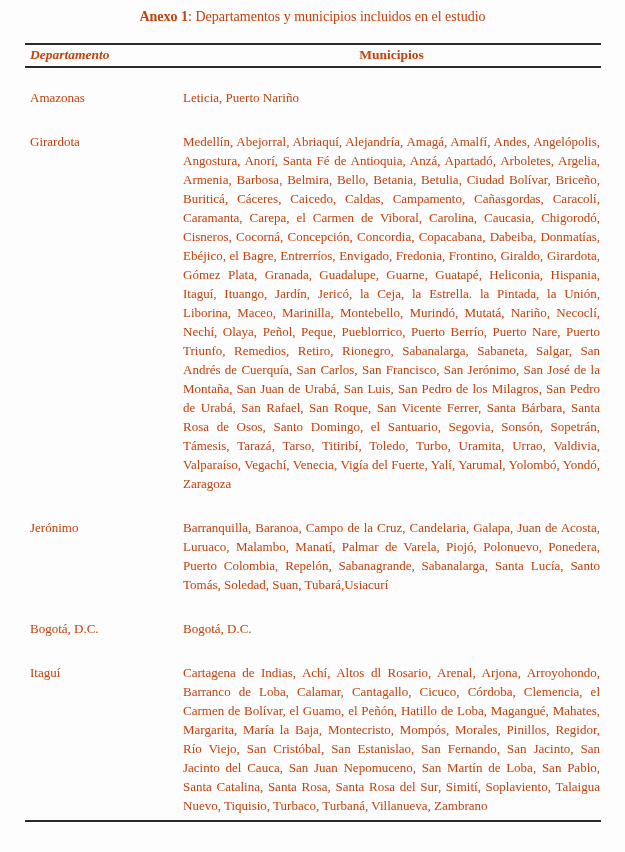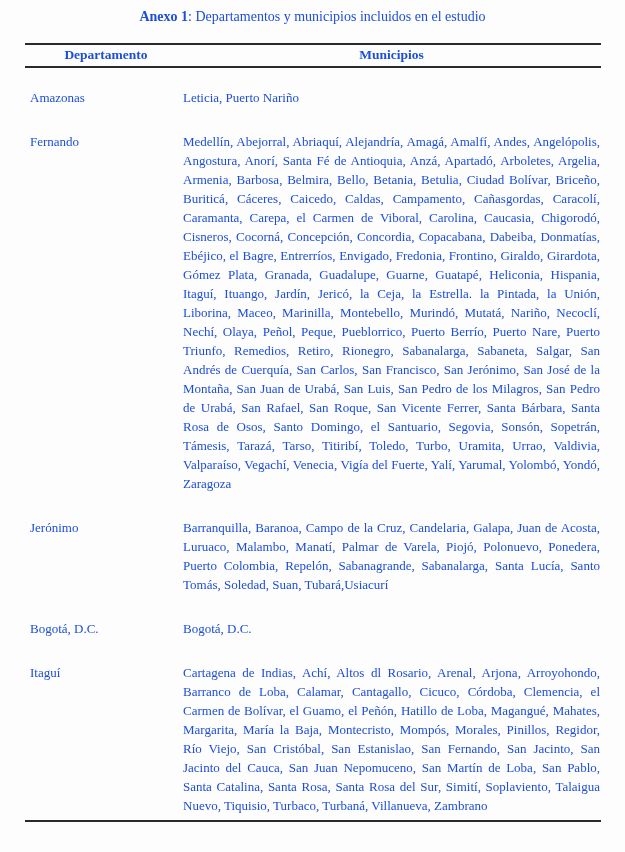--- a/index.html
+++ b/index.html
@@ -5,21 +5,21 @@
   html, body {
     margin: 0;
     padding: 0;
     background: #fbfbfb;
   }
   .page {
     position: relative;
     width: 625px;
     height: 852px;
     background: #fdfdfd;
-    color: #1d4ed8;
+    color: #c2410c;
     font-family: "Liberation Serif", "DejaVu Serif", serif;
     overflow: hidden;
   }
   .title {
     padding-top: 7px;
     text-align: center;
     font-size: 14px;
     line-height: 19px;
   }
   .title .bold { font-weight: bold; }
@@ -34,22 +34,23 @@
   }
   thead th {
     border-bottom: 2px solid #2a2a2a;
     font-weight: bold;
     font-size: 13.5px;
     line-height: 16px;
     padding: 2px 0 3px 0;
   }
   th.col-dep {
     width: 152px;
-    text-align: center;
+    text-align: left;
     padding-left: 5px;
+    font-style: italic;
   }
   th.col-mun {
     text-align: center;
   }
   tbody td {
     vertical-align: top;
     font-size: 13px;
     line-height: 19px;
     padding-top: 20px;
     padding-bottom: 5px;
@@ -78,21 +79,21 @@
         <th class="col-dep">Departamento</th>
         <th class="col-mun">Municipios</th>
       </tr>
     </thead>
     <tbody>
         <tr>
       <td class="cell-dep">Amazonas</td>
       <td class="cell-mun">Leticia, Puerto Nariño</td>
     </tr>
         <tr>
-      <td class="cell-dep">Fernando</td>
+      <td class="cell-dep">Girardota</td>
       <td class="cell-mun">Medellín, Abejorral, Abriaquí, Alejandría, Amagá, Amalfí, Andes, Angelópolis, Angostura, Anorí, Santa Fé de Antioquia, Anzá, Apartadó, Arboletes, Argelia, Armenia, Barbosa, Belmira, Bello, Betania, Betulia, Ciudad Bolívar, Briceño, Buriticá, Cáceres, Caicedo, Caldas, Campamento, Cañasgordas, Caracolí, Caramanta, Carepa, el Carmen de Viboral, Carolina, Caucasia, Chigorodó, Cisneros, Cocorná, Concepción, Concordia, Copacabana, Dabeiba, Donmatías, Ebéjico, el Bagre, Entrerríos, Envigado, Fredonia, Frontino, Giraldo, Girardota, Gómez Plata, Granada, Guadalupe, Guarne, Guatapé, Heliconia, Hispania, Itaguí, Ituango, Jardín, Jericó, la Ceja, la Estrella. la Pintada, la Unión, Liborina, Maceo, Marinilla, Montebello, Murindó, Mutatá, Nariño, Necoclí, Nechí, Olaya, Peñol, Peque, Pueblorrico, Puerto Berrío, Puerto Nare, Puerto Triunfo, Remedios, Retiro, Rionegro, Sabanalarga, Sabaneta, Salgar, San Andrés de Cuerquía, San Carlos, San Francisco, San Jerónimo, San José de la Montaña, San Juan de Urabá, San Luis, San Pedro de los Milagros, San Pedro de Urabá, San Rafael, San Roque, San Vicente Ferrer, Santa Bárbara, Santa Rosa de Osos, Santo Domingo, el Santuario, Segovia, Sonsón, Sopetrán, Támesis, Tarazá, Tarso, Titiribí, Toledo, Turbo, Uramita, Urrao, Valdivia, Valparaíso, Vegachí, Venecia, Vigía del Fuerte, Yalí, Yarumal, Yolombó, Yondó, Zaragoza</td>
     </tr>
         <tr>
       <td class="cell-dep">Jerónimo</td>
       <td class="cell-mun">Barranquilla, Baranoa, Campo de la Cruz, Candelaria, Galapa, Juan de Acosta, Luruaco, Malambo, Manatí, Palmar de Varela, Piojó, Polonuevo, Ponedera, Puerto Colombia, Repelón, Sabanagrande, Sabanalarga, Santa Lucía, Santo Tomás, Soledad, Suan, Tubará,Usiacurí</td>
     </tr>
         <tr>
       <td class="cell-dep">Bogotá, D.C.</td>
       <td class="cell-mun">Bogotá, D.C.</td>
     </tr>

